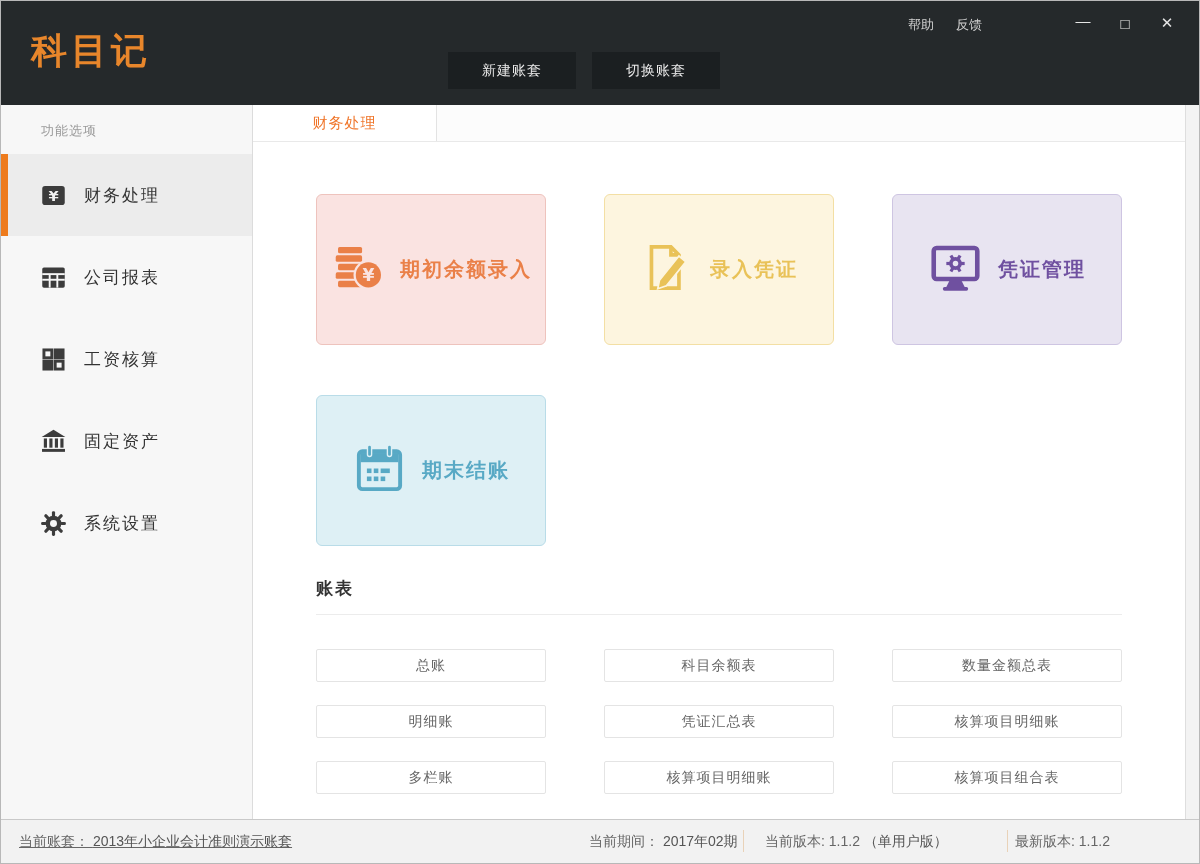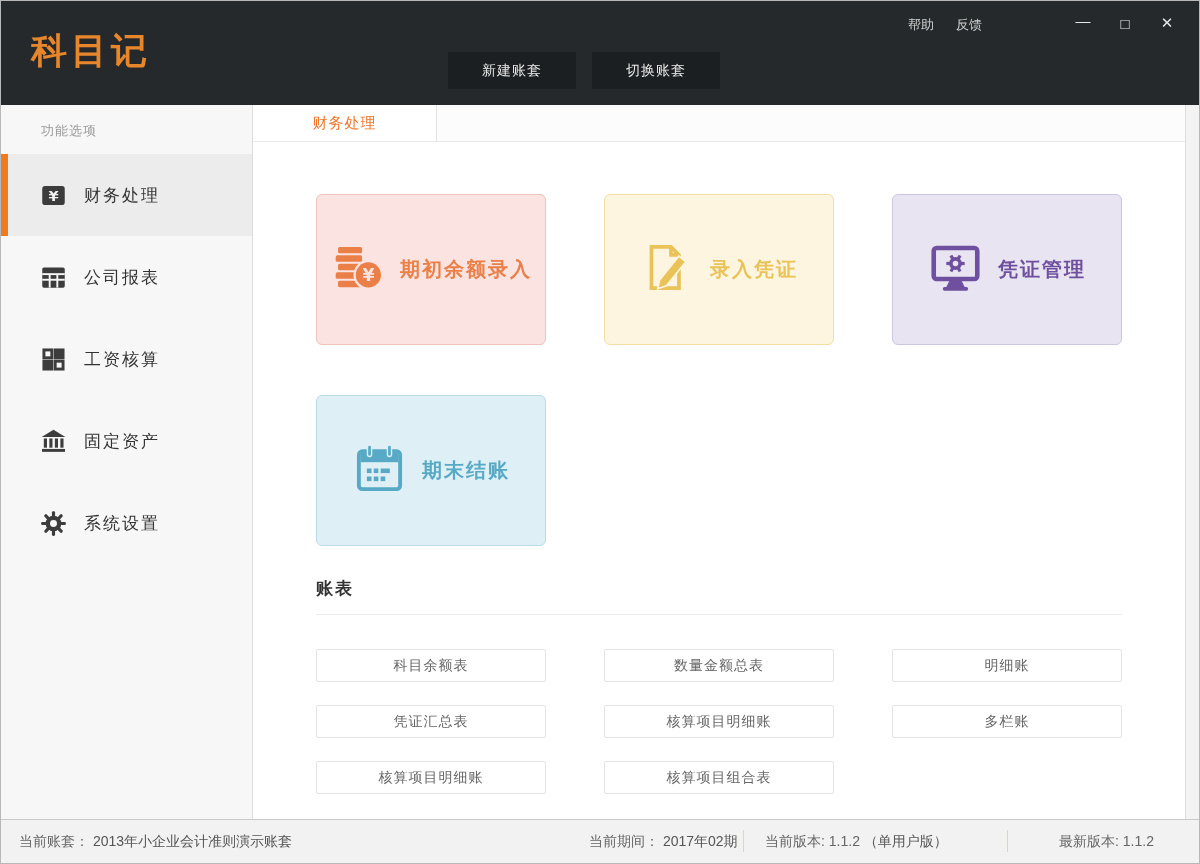--- a/index.html
+++ b/index.html
@@ -47,24 +47,24 @@
   .reports-divider { margin-top:14px; border:none; border-top:1px solid #ececec; }
   .report-grid { margin-top:34px; display:grid; grid-template-columns:repeat(3,230px); column-gap:58px; row-gap:23px; }
   .report-btn { height:33px; background:#fff; border:1px solid #e4e4e4; border-radius:2px; color:#666; font-size:14px; display:flex; align-items:center; justify-content:center; cursor:pointer; letter-spacing:1px; }
 
   
   .scroll-track { position:absolute; right:0; top:104px; bottom:44px; width:14px; background:#f3f3f3; border-left:1px solid #dedede; cursor:pointer; }
 
   
   .statusbar { position:absolute; left:0; right:0; bottom:0; height:44px; background:#f2f2f2; border-top:1px solid #c9c9c9; font-size:14px; color:#666; }
   .statusbar .st { position:absolute; top:13px; white-space:nowrap; }
-  .st-account { left:18px; }
+  .st-account { left:18px;text-decoration:underline; }
   .st-period { left:588px; }
   .st-version { left:764px; }
-  .st-latest { left:1058px; }
+  .st-latest { left:1014px; }
   .st-sep { position:absolute; top:10px; width:1px; height:22px; background:#e9d2b8; }
   .sep-1 { left:742px; }
   .sep-2 { left:1006px; }
   .st-label { color:#666; }
   .st-value { color:#555; }
 </style>
 </head>
 <body>
 
 <div class="window">
@@ -243,20 +243,21 @@
             </span>
             <span class="card-label">期末结账</span>
           </div>
 
         </div>
 
         <div class="reports">
           <div class="reports-title">账表</div>
           <hr class="reports-divider">
           <div class="report-grid">
+            <div class="report-btn">总账</div>
             <div class="report-btn">科目余额表</div>
             <div class="report-btn">数量金额总表</div>
             <div class="report-btn">明细账</div>
             <div class="report-btn">凭证汇总表</div>
             <div class="report-btn">核算项目明细账</div>
             <div class="report-btn">多栏账</div>
             <div class="report-btn">核算项目明细账</div>
             <div class="report-btn">核算项目组合表</div>
           </div>
         </div>

